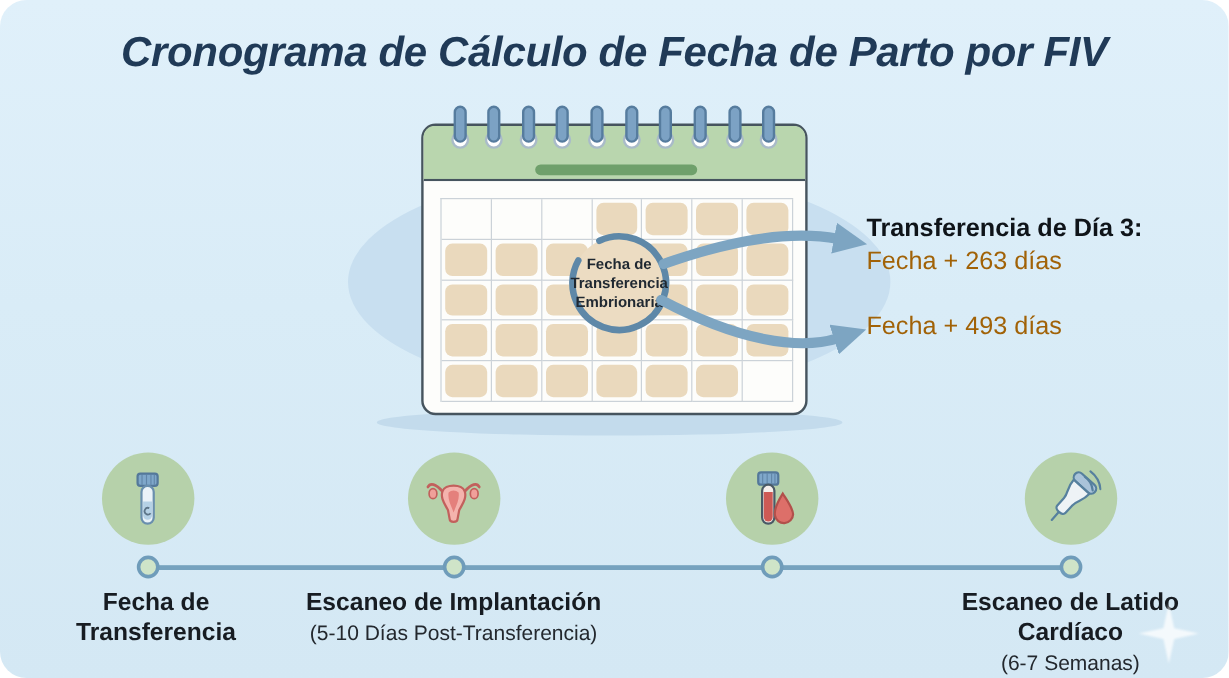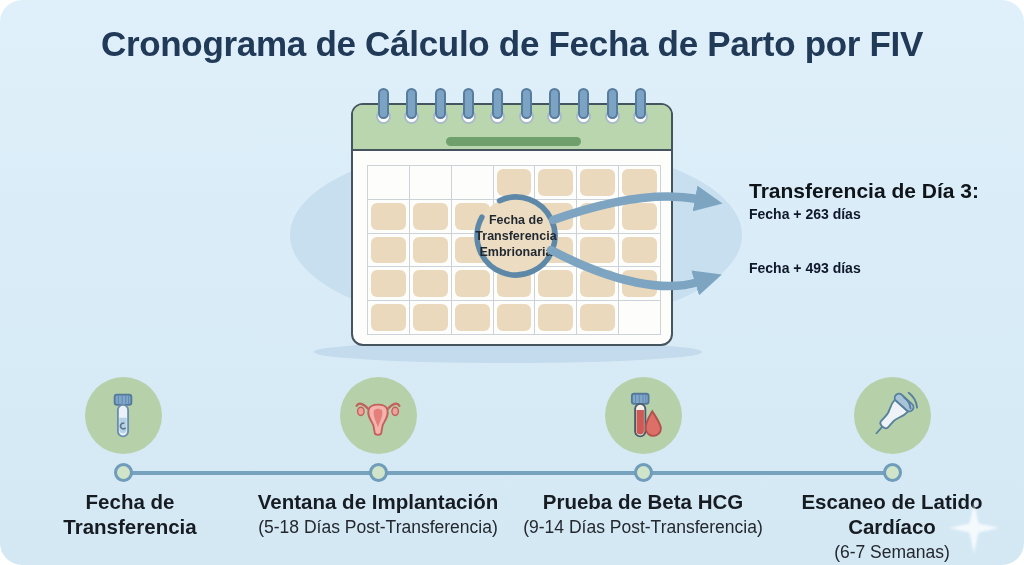--- a/index.html
+++ b/index.html
@@ -3,21 +3,21 @@
 <meta charset="utf-8">
 <style>
   * { margin:0; padding:0; box-sizing:border-box; }
   html,body { background:#ffffff; font-family:"Liberation Sans", sans-serif; }
   #stage { position:relative; width:1024px; height:565px; overflow:hidden; background:#ffffff; }
 
   .panel { position:absolute; inset:0; border-radius:22px;
            background:linear-gradient(180deg,#e0f0fa 0%, #d9ecf7 45%, #d4e8f4 100%); }
 
   .page-title { position:absolute; left:0; right:0; top:24px; text-align:center;
-                font-size:35px; font-weight:700; color:#203a57; letter-spacing:-0.3px; }
+                font-size:35px; font-weight:700; color:#203a57; letter-spacing:-0.3px;font-style:italic; }
 
   
   .blob  { position:absolute; left:290px; top:142px; width:452px; height:186px;
            background:#c8dff0; border-radius:50%; }
   .blob-shadow { position:absolute; left:314px; top:341px; width:388px; height:22px;
            background:#c3dbec; border-radius:50%; }
 
   
   .calendar { position:absolute; left:351px; top:103px; width:322px; height:243px;
               background:#fdfdfb; border:2.5px solid #46545e; border-radius:12px; }
@@ -39,24 +39,24 @@
 
   .annot-circle { position:absolute; left:119px; top:87px; width:88px; height:88px; z-index:5; }
   .annot-circle svg { position:absolute; inset:0; }
   .annot-text { position:absolute; inset:0; display:flex; align-items:center; justify-content:center;
                 text-align:center; font-size:12.5px; font-weight:700; line-height:1.3;
                 color:#1f2831; white-space:pre-line; }
 
   .arrows { position:absolute; inset:0; pointer-events:none; z-index:6; }
 
   
-  .rule { position:absolute; left:749px; z-index:7; }
+  .rule { position:absolute; left:722px; z-index:7; }
   .rule-1 { top:179px; } .rule-2 { top:260px; }
   .rule-label { font-size:21px; font-weight:700; color:#0f1419; margin-bottom:3px; }
-  .rule-value { font-size:14px; color:#0f172a;font-weight:bold; }
+  .rule-value { font-size:21px; color:#a16207; }
 
   
   .tl-line { position:absolute; left:123px; top:471px; width:769px; height:4px; background:#76a2be; }
   .tl-node { position:absolute; top:463px; width:19px; height:19px; border-radius:50%;
              background:#cfe4c8; border:3px solid #6f9cba; }
   .tl-icon-circle { position:absolute; top:377px; width:77px; height:77px; border-radius:50%;
                     background:#b6d1aa; display:flex; align-items:center; justify-content:center; }
   .tl-label { position:absolute; top:489px; text-align:center; }
   .tl-label .main { font-size:20.5px; font-weight:700; color:#171c22; line-height:1.22; white-space:pre-line; }
   .tl-label .sub  { font-size:17.5px; color:#23282e; margin-top:3px; }
@@ -262,36 +262,32 @@
     <svg viewBox="0 0 56 56" width="52" height="52">
       <path d="M18 21 C 12 14, 7 13, 5 17" fill="none" stroke="#c2605c" stroke-width="2.5" stroke-linecap="round"></path>
       <path d="M38 21 C 44 14, 49 13, 51 17" fill="none" stroke="#c2605c" stroke-width="2.5" stroke-linecap="round"></path>
       <ellipse cx="9.5" cy="23" rx="3.5" ry="4.5" fill="#f0a09a" stroke="#c2605c" stroke-width="1.5"></ellipse>
       <ellipse cx="46.5" cy="23" rx="3.5" ry="4.5" fill="#f0a09a" stroke="#c2605c" stroke-width="1.5"></ellipse>
       <path d="M18 21 C 20 14, 36 14, 38 21 C 40 27, 36 32, 33 38 L 31.5 46 C 31.5 49, 24.5 49, 24.5 46 L 23 38 C 20 32, 16 27, 18 21 Z" fill="#f4b3ad" stroke="#c2605c" stroke-width="2"></path>
       <path d="M23.5 22 C 26 19.5, 30 19.5, 32.5 22 C 33.5 28, 30.5 33, 28 40 C 25.5 33, 22.5 28, 23.5 22 Z" fill="#e4807c"></path>
     </svg>
   </div>
   <div class="tl-label" style="left:248px; width:260px">
-    <div class="main">Ventana de Implantación</div>
-    <div class="sub">(5-18 Días Post-Transferencia)</div>
+    <div class="main">Escaneo de Implantación</div>
+    <div class="sub">(5-10 Días Post-Transferencia)</div>
   </div>
 
   <div class="tl-icon-circle" style="left:604.5px">
     <svg viewBox="0 0 56 56" width="52" height="52">
       <rect x="16" y="4" width="18" height="11" rx="2.5" fill="#7fa7ca" stroke="#54789a" stroke-width="2"></rect>
       <path d="M20 5v9 M24 5v9 M28 5v9 M31 5v9" stroke="#54789a" stroke-width="1" opacity="0.7"></path>
       <rect x="19.5" y="15" width="11" height="35" rx="5.5" fill="#f5eeeb" stroke="#4a5a66" stroke-width="2"></rect>
       <path d="M21 21.5 h8 v22.5 a4 4 0 0 1 -8 0 Z" fill="#cd5a55"></path>
       <path d="M38 23 C 33 31, 30 37, 31 42.5 a8.2 8.2 0 0 0 16.3 -1 C 47 36, 42.5 30, 38 23 Z" fill="#dd6f69" stroke="#b2504b" stroke-width="2"></path>
     </svg>
-  </div>
-  <div class="tl-label" style="left:513px; width:260px">
-    <div class="main">Prueba de Beta HCG</div>
-    <div class="sub">(9-14 Días Post-Transferencia)</div>
   </div>
 
   <div class="tl-icon-circle" style="left:853.5px">
     <svg viewBox="0 0 56 56" width="52" height="52">
       <g transform="rotate(42 28 28)">
         <rect x="16" y="4" width="24" height="9" rx="4.5" fill="#a9c3d9" stroke="#56809e" stroke-width="2"></rect>
         <path d="M18.5 13 C 18.5 22, 23 25, 23 31 L 23 40 C 23 44.5, 33 44.5, 33 40 L 33 31 C 33 25, 37.5 22, 37.5 13 Z" fill="#eef3f6" stroke="#56809e" stroke-width="2"></path>
         <path d="M28 44.5 L 28 53" stroke="#56809e" stroke-width="2" stroke-linecap="round"></path>
       </g>
       <path d="M41 8 q6 4 7 12" fill="none" stroke="#56809e" stroke-width="2" stroke-linecap="round"></path>

